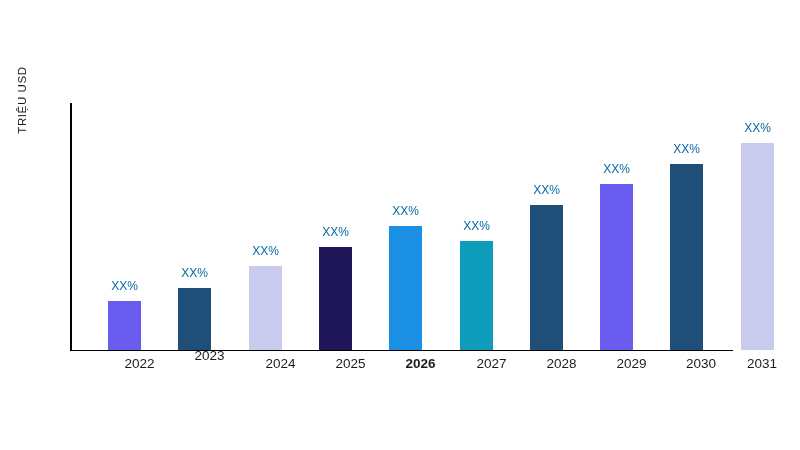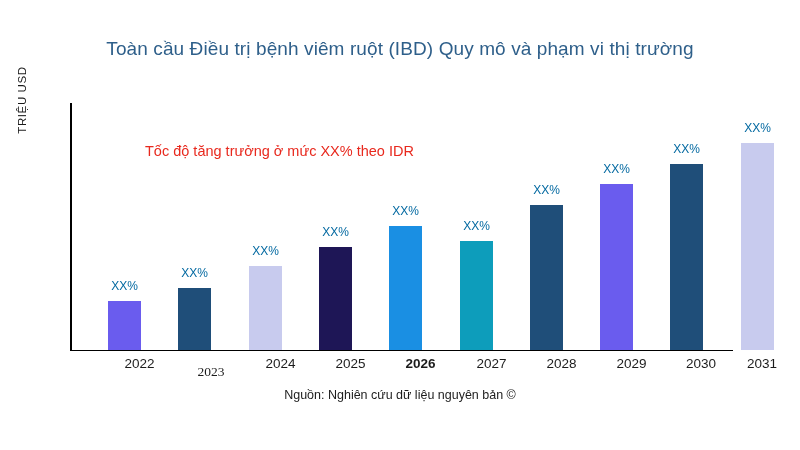--- a/index.html
+++ b/index.html
@@ -116,34 +116,33 @@
     font-size: 12.5px;
     color: #1c1c1c;
     white-space: nowrap;
   }
 </style>
 </head>
 <body>
 
 <div id="page">
 
-  <div id="chart-title">Toàn cầu Điều trị bệnh viêm ruột (IBD) Quy mô và phạm vi thị trường</div>
 
   <div id="ylabel">TRIỆU USD</div>
 
   <div id="plot">
     <div class="axis-line" id="y-axis"></div>
     <div class="axis-line" id="x-axis"></div>
     <div class="bar-wrap" id="bars-container">
         <div class="bar-rect" style="left: 108px; top: 301px; width: 33px; height: 49px; background: rgb(106, 92, 238);"></div>
         <div class="bar-value" style="left: 94.5px; top: 279px; width: 60px;">XX%</div>
         <div class="tick-label" style="left: 94.5px; top: 356px; width: 60px;">2022</div>
         <div class="bar-rect" style="left: 178px; top: 288px; width: 33px; height: 62px; background: rgb(31, 78, 121);"></div>
         <div class="bar-value" style="left: 164.5px; top: 266px; width: 60px;">XX%</div>
-        <div class="tick-label" style="left: 164.5px; top: 364px; width: 60px; font-family: Liberation Serif, serif;">2023</div>
+        <div class="tick-label" style="left: 164.5px; top: 348px; width: 60px;">2023</div>
         <div class="bar-rect" style="left: 249px; top: 266px; width: 33px; height: 84px; background: rgb(200, 203, 238);"></div>
         <div class="bar-value" style="left: 235.5px; top: 244px; width: 60px;">XX%</div>
         <div class="tick-label" style="left: 235.5px; top: 356px; width: 60px;">2024</div>
         <div class="bar-rect" style="left: 319px; top: 247px; width: 33px; height: 103px; background: rgb(30, 22, 86);"></div>
         <div class="bar-value" style="left: 305.5px; top: 225px; width: 60px;">XX%</div>
         <div class="tick-label" style="left: 305.5px; top: 356px; width: 60px;">2025</div>
         <div class="bar-rect" style="left: 389px; top: 226px; width: 33px; height: 124px; background: rgb(26, 143, 227);"></div>
         <div class="bar-value" style="left: 375.5px; top: 204px; width: 60px;">XX%</div>
         <div class="tick-label" style="left: 375.5px; top: 356px; width: 60px; font-weight: bold;">2026</div>
         <div class="bar-rect" style="left: 460px; top: 241px; width: 33px; height: 109px; background: rgb(13, 157, 187);"></div>
@@ -157,17 +156,15 @@
         <div class="tick-label" style="left: 586.5px; top: 356px; width: 60px;">2029</div>
         <div class="bar-rect" style="left: 670px; top: 164px; width: 33px; height: 186px; background: rgb(31, 78, 121);"></div>
         <div class="bar-value" style="left: 656.5px; top: 142px; width: 60px;">XX%</div>
         <div class="tick-label" style="left: 656px; top: 356px; width: 60px;">2030</div>
         <div class="bar-rect" style="left: 741px; top: 143px; width: 33px; height: 207px; background: rgb(200, 203, 238);"></div>
         <div class="bar-value" style="left: 727.5px; top: 121px; width: 60px;">XX%</div>
         <div class="tick-label" style="left: 717px; top: 356px; width: 60px;">2031</div>
       </div>
   </div>
 
-  <div id="cagr-note">Tốc độ tăng trưởng ở mức XX% theo IDR</div>
 
-  <div id="source-note">Nguồn: Nghiên cứu dữ liệu nguyên bản ©</div>
 
 </div>
 
 </body></html>

